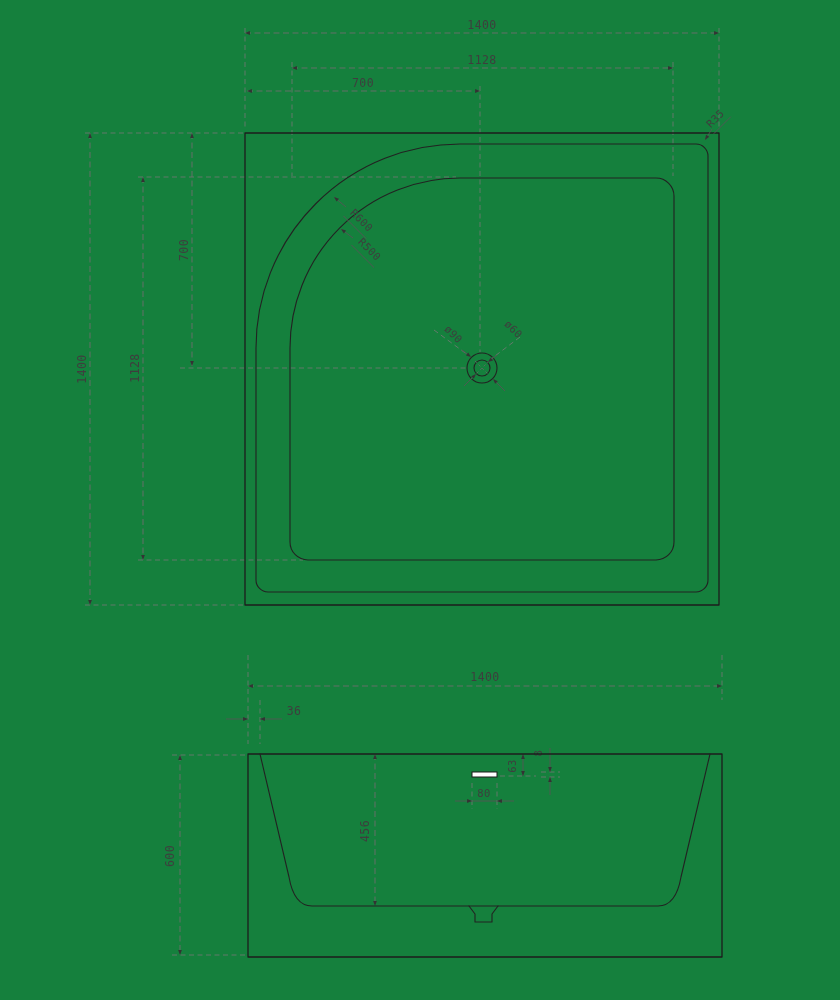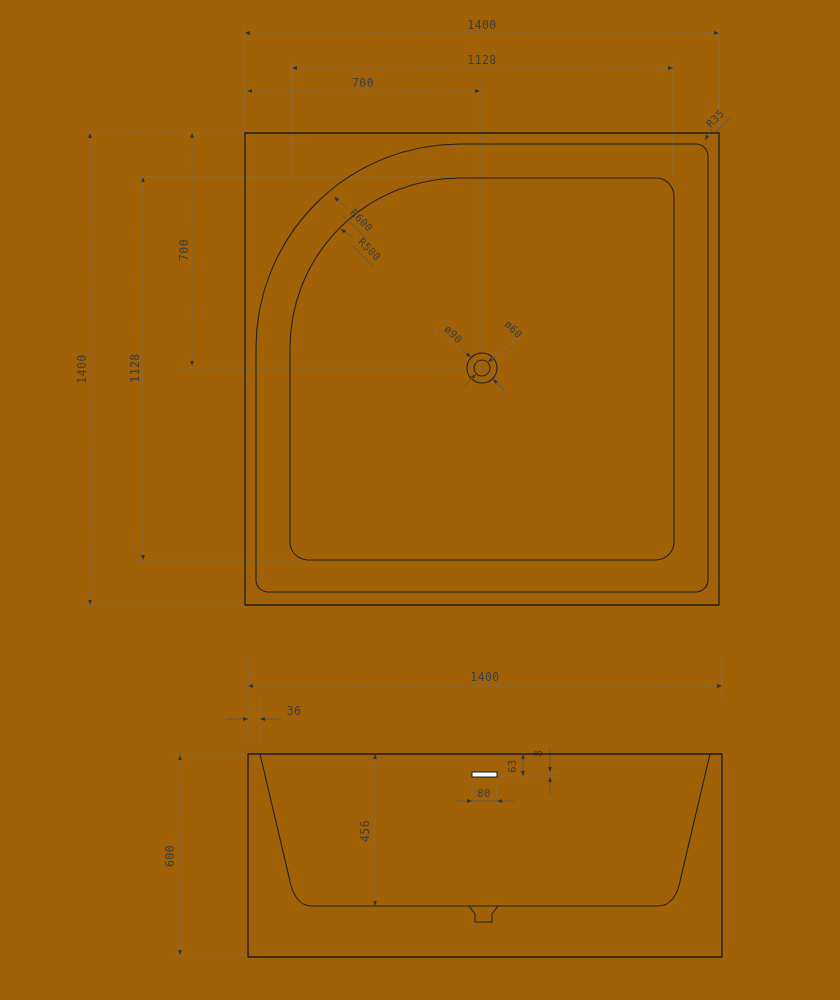--- a/index.html
+++ b/index.html
@@ -1,16 +1,16 @@
 <!DOCTYPE html>
 <html><head>
 <meta charset="utf-8">
 <style>
   html,body{margin:0;padding:0;background:#ffffff;}
-  #stage{position:relative;width:840px;height:1000px;background:#a16207;overflow:hidden;
+  #stage{position:relative;width:840px;height:1000px;background:#15803d;overflow:hidden;
          font-family:"DejaVu Sans Mono", monospace;}
   svg{display:block;}
   .obj  {fill:none;stroke:#1c1c1c;stroke-width:1.3;stroke-linecap:round;stroke-linejoin:round;}
   .obj2 {fill:none;stroke:#222;stroke-width:1.1;stroke-linecap:round;stroke-linejoin:round;}
   .dim  {fill:none;stroke:#6d6d6d;stroke-width:0.9;stroke-dasharray:6 3.5;}
   .ext  {fill:none;stroke:#777;stroke-width:0.8;stroke-dasharray:5 3.5;}
   .sol  {fill:none;stroke:#555;stroke-width:0.9;}
   .cl   {fill:none;stroke:#666;stroke-width:0.8;stroke-dasharray:2.5 2.5;}
   text.lbl{font-family:"DejaVu Sans Mono",monospace;font-size:11.5px;fill:#3e3e3e;letter-spacing:.4px;}
   text.sm {font-size:10.5px;}

